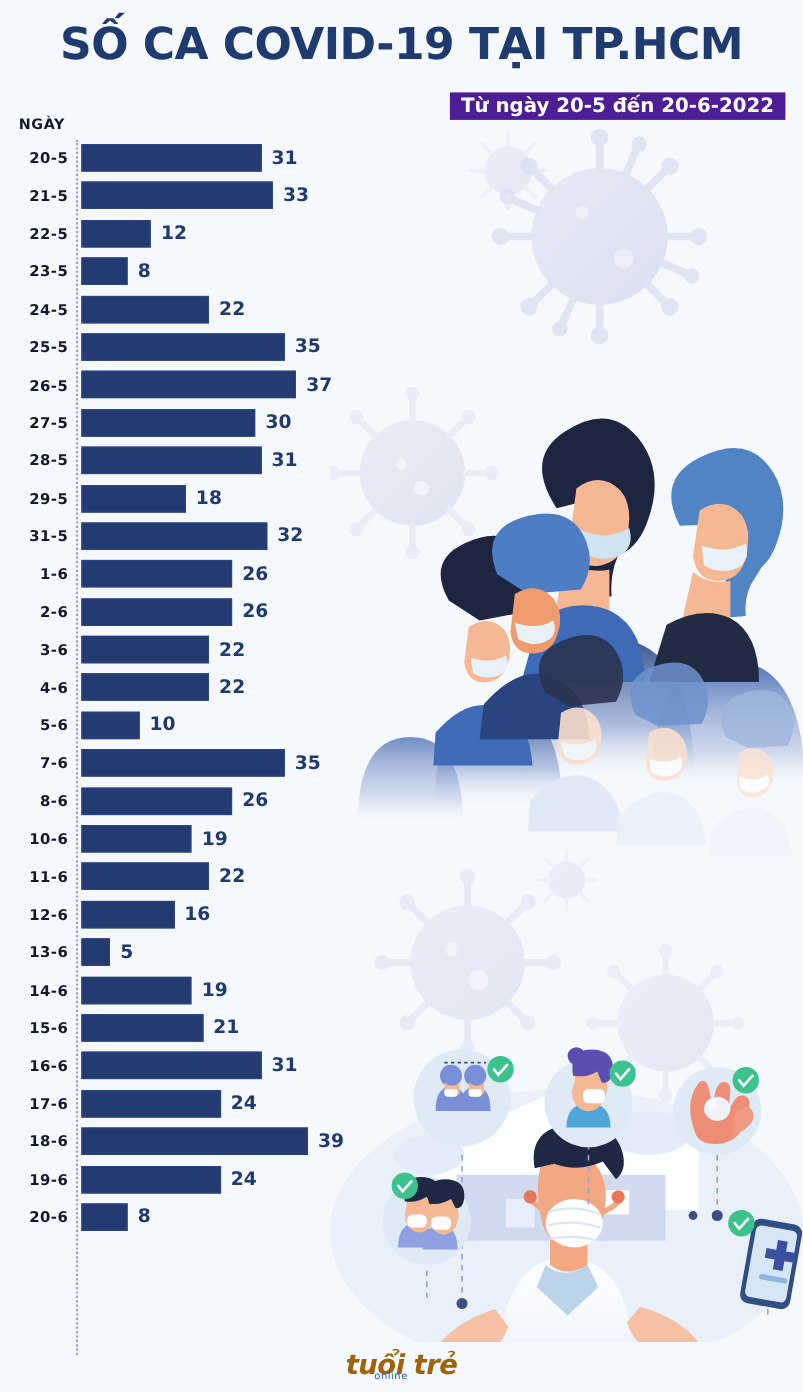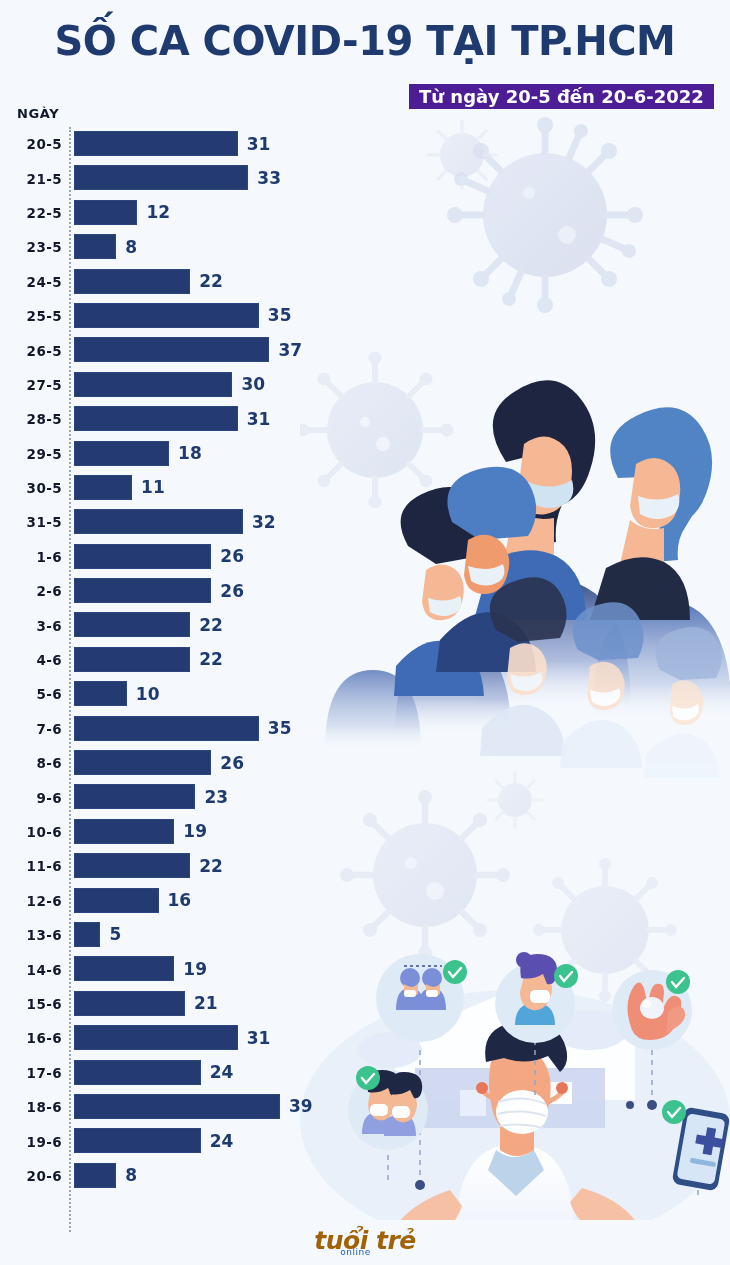--- a/index.html
+++ b/index.html
@@ -585,27 +585,20 @@
           </div>
         </div>
         <div class="row">
           <div class="row-label">29-5</div>
           <div class="bar-wrap">
             <div class="bar" style="width: 95.0769px; background: rgb(36, 59, 114);"></div>
             <div class="bar-value">18</div>
           </div>
         </div>
         <div class="row">
-          <div class="row-label">30-5</div>
-          <div class="bar-wrap">
-            <div class="bar" style="width: 58.1026px; background: rgb(36, 59, 114);"></div>
-            <div class="bar-value">11</div>
-          </div>
-        </div>
-        <div class="row">
           <div class="row-label">31-5</div>
           <div class="bar-wrap">
             <div class="bar" style="width: 169.026px; background: rgb(36, 59, 114);"></div>
             <div class="bar-value">32</div>
           </div>
         </div>
         <div class="row">
           <div class="row-label">1-6</div>
           <div class="bar-wrap">
             <div class="bar" style="width: 137.333px; background: rgb(36, 59, 114);"></div>
@@ -645,27 +638,20 @@
           <div class="bar-wrap">
             <div class="bar" style="width: 184.872px; background: rgb(36, 59, 114);"></div>
             <div class="bar-value">35</div>
           </div>
         </div>
         <div class="row">
           <div class="row-label">8-6</div>
           <div class="bar-wrap">
             <div class="bar" style="width: 137.333px; background: rgb(36, 59, 114);"></div>
             <div class="bar-value">26</div>
-          </div>
-        </div>
-        <div class="row">
-          <div class="row-label">9-6</div>
-          <div class="bar-wrap">
-            <div class="bar" style="width: 121.487px; background: rgb(36, 59, 114);"></div>
-            <div class="bar-value">23</div>
           </div>
         </div>
         <div class="row">
           <div class="row-label">10-6</div>
           <div class="bar-wrap">
             <div class="bar" style="width: 100.359px; background: rgb(36, 59, 114);"></div>
             <div class="bar-value">19</div>
           </div>
         </div>
         <div class="row">

